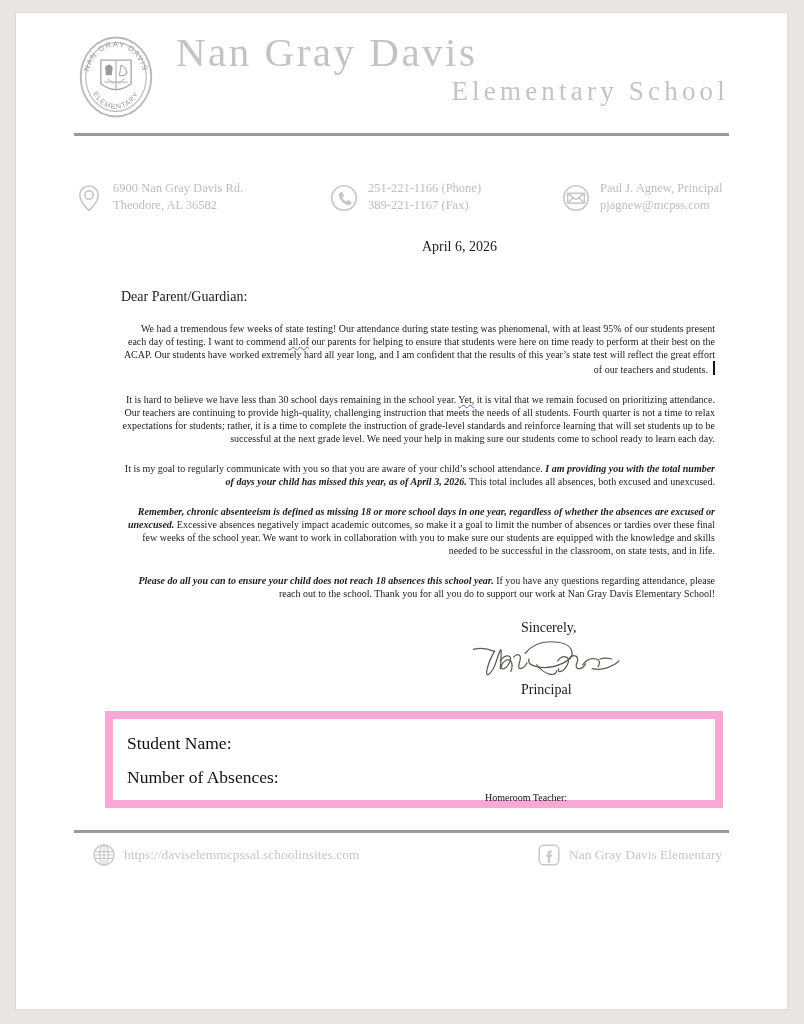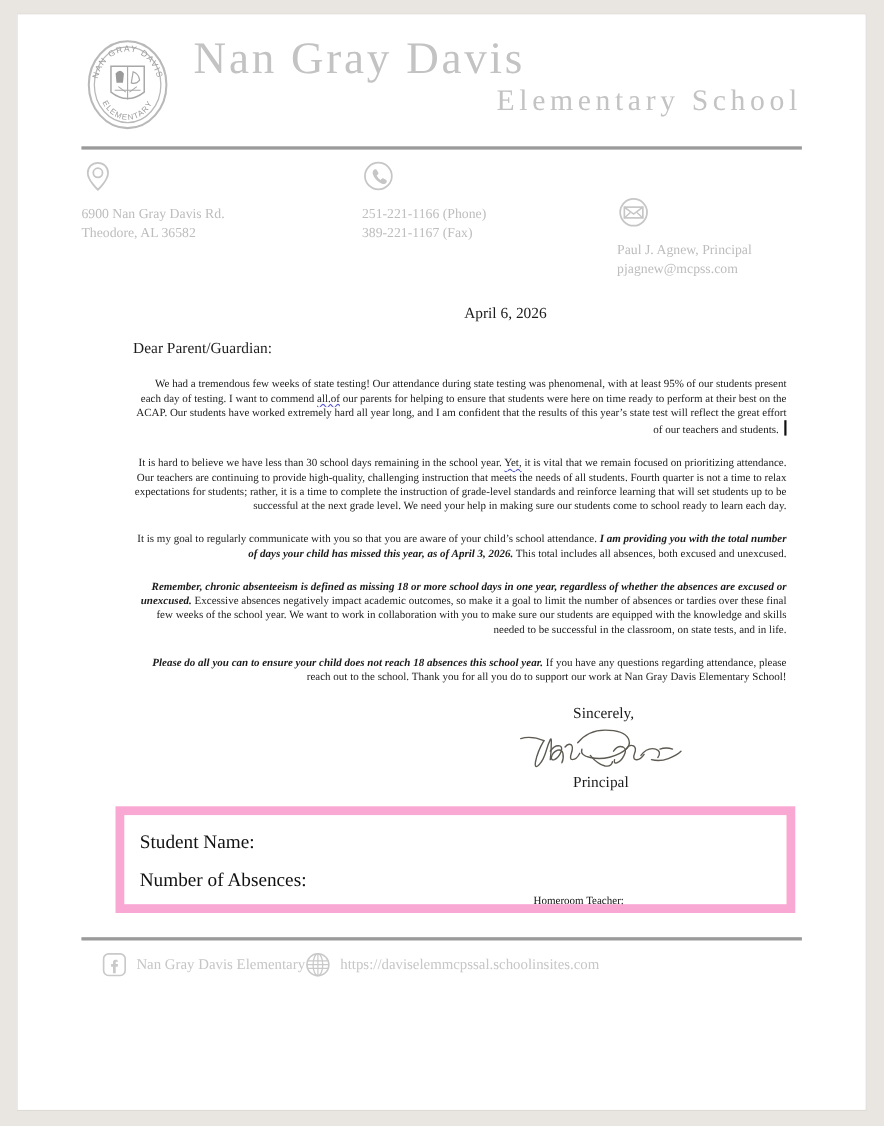--- a/index.html
+++ b/index.html
@@ -71,23 +71,22 @@
   }
 
   
   .contact-row {
     display: flex;
     padding: 9px 56px 0 58px;
     gap: 0;
   }
   .contact-item {
     display: flex;
-    align-items: flex-start;
+    align-items: flex-end;
     gap: 9px;
-    flex-direction: column;
   }
   .contact-item.addr { width: 255px; }
   .contact-item.phone { width: 232px; }
   .contact-item.mail { flex: 1; margin-top: 33px; }
   .contact-icon {
     flex: 0 0 auto;
     width: 30px;
     height: 30px;
     color: #c6c6c6;
   }
@@ -105,21 +104,21 @@
     color: #1b1b1b;
   }
   .date-line {
     text-align: right;
     font-size: 14px;
     margin-top: 26px;
     padding-right: 218px;
   }
   .salutation {
     font-size: 14px;
-    margin-top: 16px;
+    margin-top: 34px;
   }
   p.para {
     font-size: 10px;
     line-height: 1.30;
     margin: 17px 0 0 0;
     text-align: right;
   }
   .bi { font-weight: bold; font-style: italic; }
   .spell {
     text-decoration: underline wavy #5a5ad0;
@@ -327,35 +326,35 @@
 
   <div class="form-box">
     <div class="form-label one">Student Name:</div>
     <div class="form-label two">Number of Absences:</div>
     <div class="form-small">Homeroom Teacher:</div>
   </div>
 
   <div class="footer-rule"></div>
 
   <div class="footer-row">
-    <div class="footer-item fb">
-      <span class="footer-icon">
-        <svg viewBox="0 0 24 24" width="24" height="24" aria-hidden="true">
-          <rect x="2.2" y="2.2" width="19.6" height="19.6" rx="4.5" fill="none" stroke="#c9c9c9" stroke-width="1.5"></rect>
-          <path d="M14.6 7.6 h-1.6 c-1.5 0 -2.3 0.9 -2.3 2.4 v1.4 h-1.7 v2.4 h1.7 v6 h2.5 v-6 h1.8 l0.3 -2.4 h-2.1 v-1.1 c0 -0.6 0.2 -0.9 0.9 -0.9 h1.2 z" fill="#c9c9c9"></path>
-        </svg>
-      </span>
-      <span class="footer-text">Nan Gray Davis Elementary</span>
-    </div>
-
     <div class="footer-item web">
       <span class="footer-icon">
         <svg viewBox="0 0 24 24" width="24" height="24" aria-hidden="true">
           <circle cx="12" cy="12" r="10" fill="none" stroke="#c9c9c9" stroke-width="1.4"></circle>
           <ellipse cx="12" cy="12" rx="4.4" ry="10" fill="none" stroke="#c9c9c9" stroke-width="1.2"></ellipse>
           <path d="M2.4 8.6 h19.2 M2.4 15.4 h19.2 M2 12 h20 M12 2 v20" fill="none" stroke="#c9c9c9" stroke-width="1.1"></path>
         </svg>
       </span>
       <span class="footer-text">https://daviselemmcpssal.schoolinsites.com</span>
     </div>
+
+    <div class="footer-item fb">
+      <span class="footer-icon">
+        <svg viewBox="0 0 24 24" width="24" height="24" aria-hidden="true">
+          <rect x="2.2" y="2.2" width="19.6" height="19.6" rx="4.5" fill="none" stroke="#c9c9c9" stroke-width="1.5"></rect>
+          <path d="M14.6 7.6 h-1.6 c-1.5 0 -2.3 0.9 -2.3 2.4 v1.4 h-1.7 v2.4 h1.7 v6 h2.5 v-6 h1.8 l0.3 -2.4 h-2.1 v-1.1 c0 -0.6 0.2 -0.9 0.9 -0.9 h1.2 z" fill="#c9c9c9"></path>
+        </svg>
+      </span>
+      <span class="footer-text">Nan Gray Davis Elementary</span>
+    </div>
   </div>
 
 </div>
 
 </body></html>

